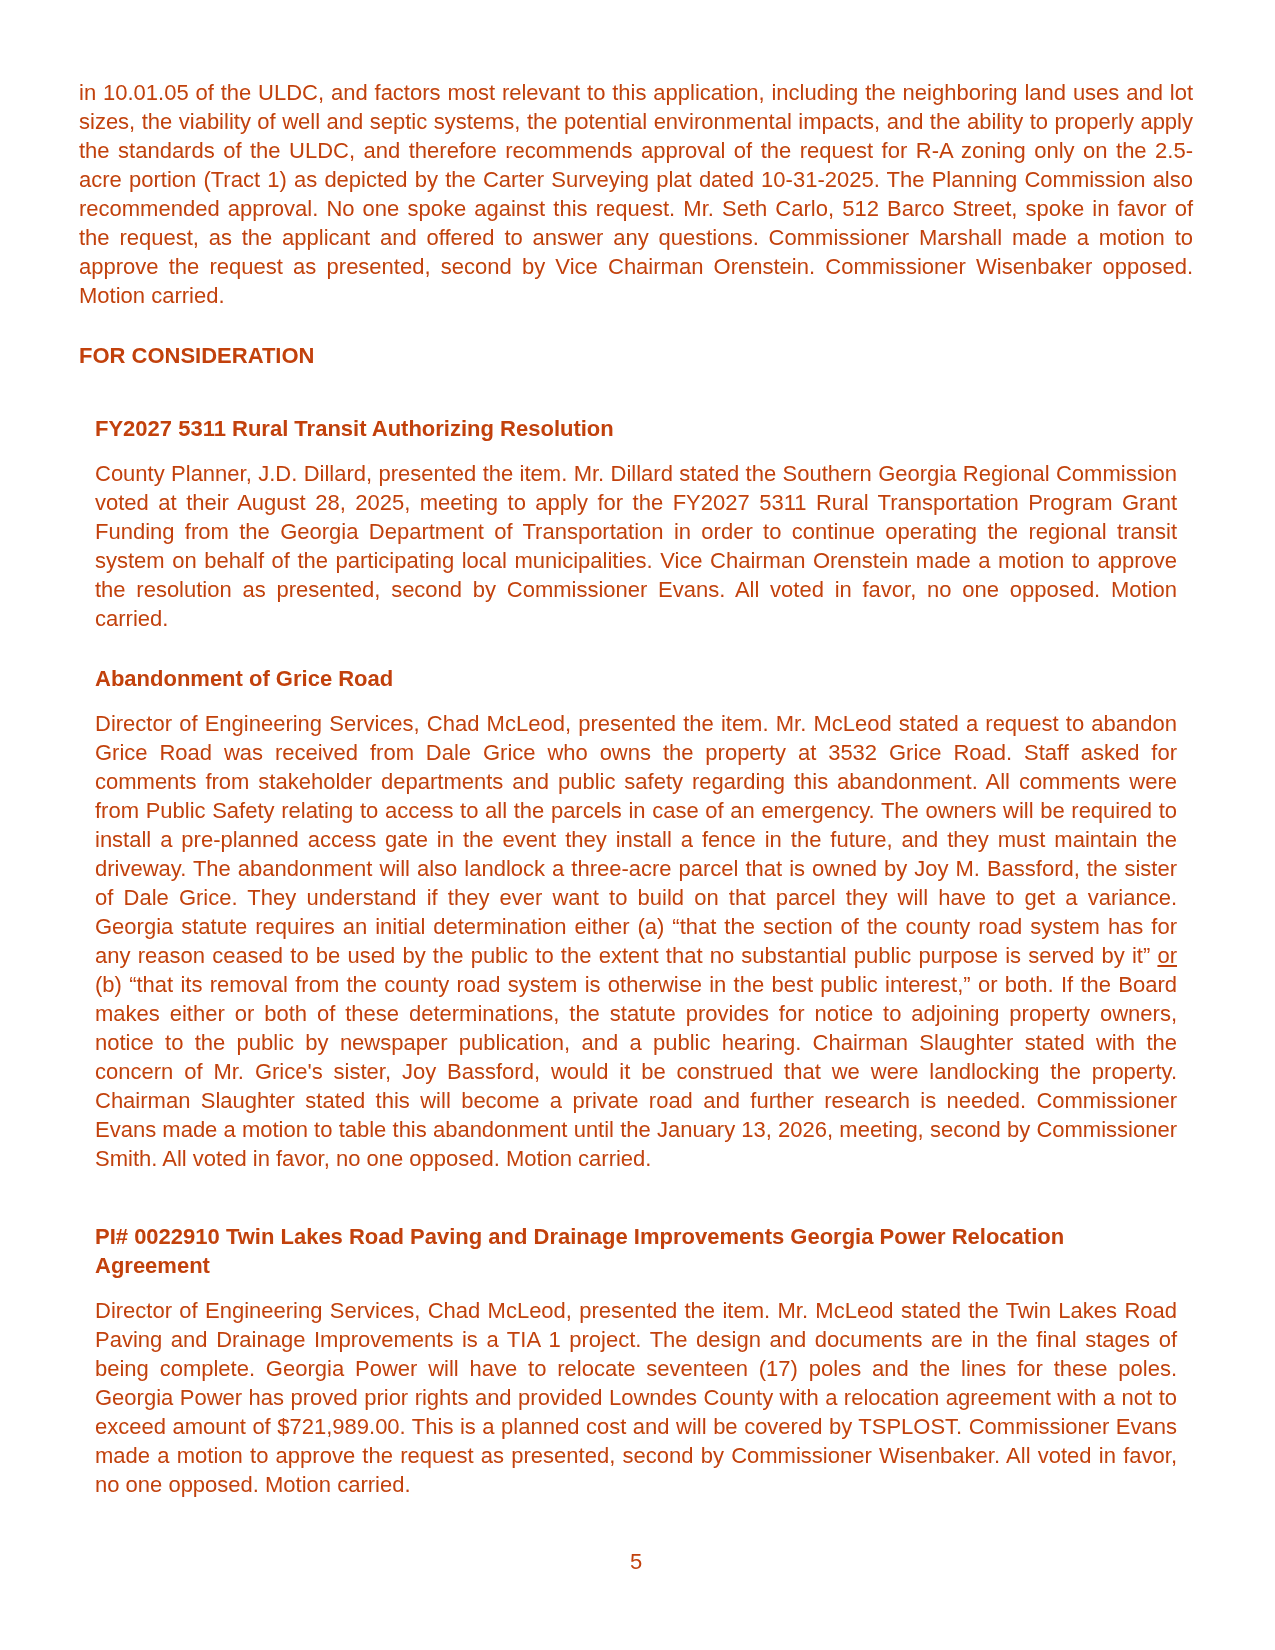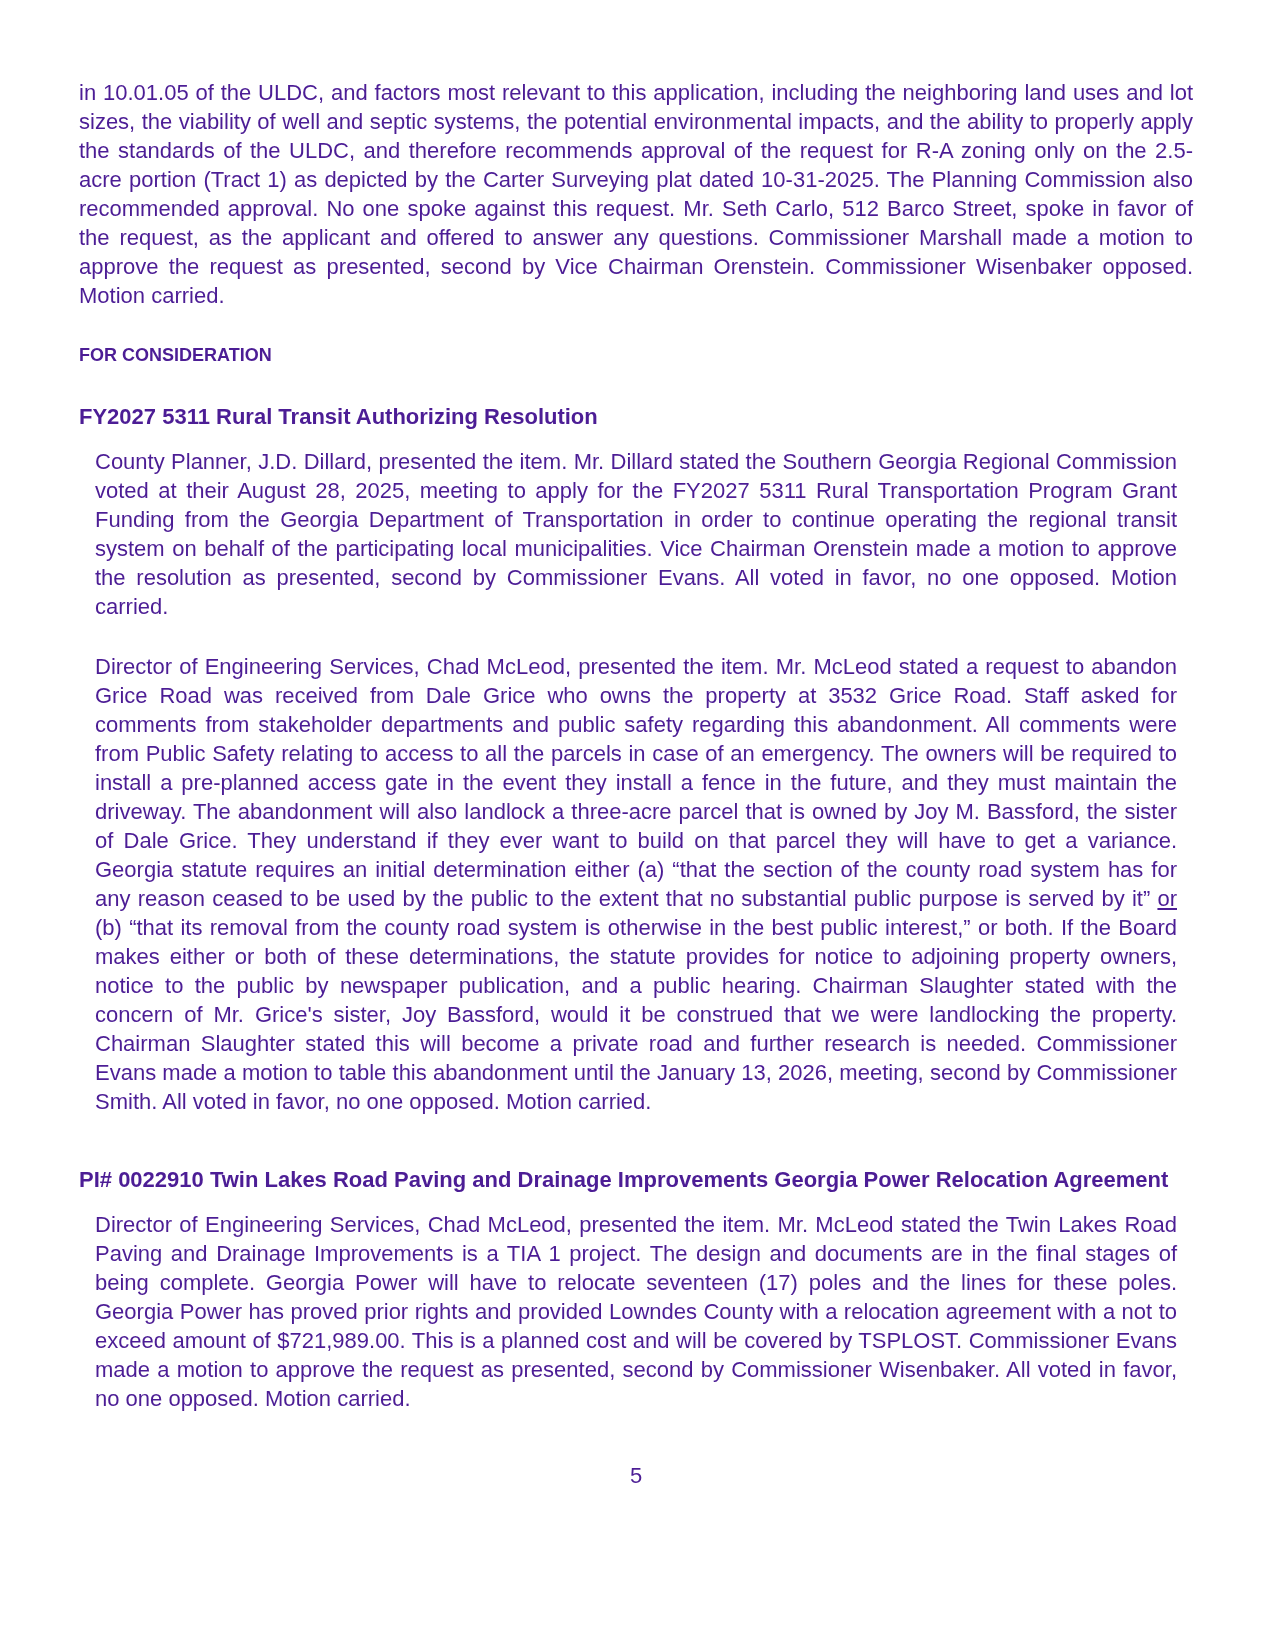--- a/index.html
+++ b/index.html
@@ -16,65 +16,66 @@
     font-family: "Liberation Sans", sans-serif;
     font-size: 22px;
     line-height: 29px;
     overflow: hidden;
   }
   .para {
     margin: 0 0 31px 0;
     text-align: justify;
   }
   .section-heading {
-    font-size: 18px;
+    font-size: 22px;
     line-height: 29px;
     font-weight: bold;
-    margin: 0 0 32px 0;
+    margin: 0 0 44px 0;
     text-align: left;
   }
   .item {
     margin: 0 0 31px 0;
   }
   .item.gap-before {
     margin-top: 49px;
   }
   .item-title {
     font-size: 22px;
     line-height: 29px;
     font-weight: bold;
-    margin: 0;
+    margin: 16px;
     text-align: left;
   }
   .item-body {
     margin: 16px;
     text-align: justify;
   }
   .u {
     text-decoration: underline;
   }
   .page-number {
     margin-top: 48px;
     text-align: center;
   }
 </style>
 </head>
 <body style="background: rgb(255, 255, 255);">
 
-<div class="page" style="background: rgb(255, 255, 255); color: #4c1d95;">
+<div class="page" style="background: rgb(255, 255, 255); color: #c2410c;">
   <p class="para">in 10.01.05 of the ULDC, and factors most relevant to this application, including the neighboring land uses and lot sizes, the viability of well and septic systems, the potential environmental impacts, and the ability to properly apply the standards of the ULDC, and therefore recommends approval of the request for R-A zoning only on the 2.5-acre portion (Tract 1) as depicted by the Carter Surveying plat dated 10-31-2025. The Planning Commission also recommended approval. No one spoke against this request. Mr. Seth Carlo, 512 Barco Street, spoke in favor of the request, as the applicant and offered to answer any questions. Commissioner Marshall made a motion to approve the request as presented, second by Vice Chairman Orenstein. Commissioner Wisenbaker opposed. Motion carried.</p>
 
   <h2 class="section-heading">FOR CONSIDERATION</h2>
 
   <div id="agenda-items">
       <section class="item">
         <h3 class="item-title">FY2027 5311 Rural Transit Authorizing Resolution</h3>
         <p class="item-body"><span>County Planner, J.D. Dillard, presented the item. Mr. Dillard stated the Southern Georgia Regional Commission voted at their August 28, 2025, meeting to apply for the FY2027 5311 Rural Transportation Program Grant Funding from the Georgia Department of Transportation in order to continue operating the regional transit system on behalf of the participating local municipalities. Vice Chairman Orenstein made a motion to approve the resolution as presented, second by Commissioner Evans. All voted in favor, no one opposed. Motion carried.</span></p>
       </section>
       <section class="item">
+        <h3 class="item-title">Abandonment of Grice Road</h3>
         <p class="item-body"><span>Director of Engineering Services, Chad McLeod, presented the item. Mr. McLeod stated a request to abandon Grice Road was received from Dale Grice who owns the property at 3532 Grice Road. Staff asked for comments from stakeholder departments and public safety regarding this abandonment. All comments were from Public Safety relating to access to all the parcels in case of an emergency. The owners will be required to install a pre-planned access gate in the event they install a fence in the future, and they must maintain the driveway. The abandonment will also landlock a three-acre parcel that is owned by Joy M. Bassford, the sister of Dale Grice. They understand if they ever want to build on that parcel they will have to get a variance. Georgia statute requires an initial determination either (a) “that the section of the county road system has for any reason ceased to be used by the public to the extent that no substantial public purpose is served by it” </span><span class="u">or</span><span> (b) “that its removal from the county road system is otherwise in the best public interest,” or both. If the Board makes either or both of these determinations, the statute provides for notice to adjoining property owners, notice to the public by newspaper publication, and a public hearing. Chairman Slaughter stated with the concern of Mr. Grice's sister, Joy Bassford, would it be construed that we were landlocking the property. Chairman Slaughter stated this will become a private road and further research is needed. Commissioner Evans made a motion to table this abandonment until the January 13, 2026, meeting, second by Commissioner Smith. All voted in favor, no one opposed. Motion carried.</span></p>
       </section>
       <section class="item gap-before">
         <h3 class="item-title">PI# 0022910 Twin Lakes Road Paving and Drainage Improvements Georgia Power Relocation Agreement</h3>
         <p class="item-body"><span>Director of Engineering Services, Chad McLeod, presented the item. Mr. McLeod stated the Twin Lakes Road Paving and Drainage Improvements is a TIA 1 project. The design and documents are in the final stages of being complete. Georgia Power will have to relocate seventeen (17) poles and the lines for these poles. Georgia Power has proved prior rights and provided Lowndes County with a relocation agreement with a not to exceed amount of $721,989.00. This is a planned cost and will be covered by TSPLOST. Commissioner Evans made a motion to approve the request as presented, second by Commissioner Wisenbaker. All voted in favor, no one opposed. Motion carried.</span></p>
       </section>
     </div>
 
   <div class="page-number">5</div>
 </div>

